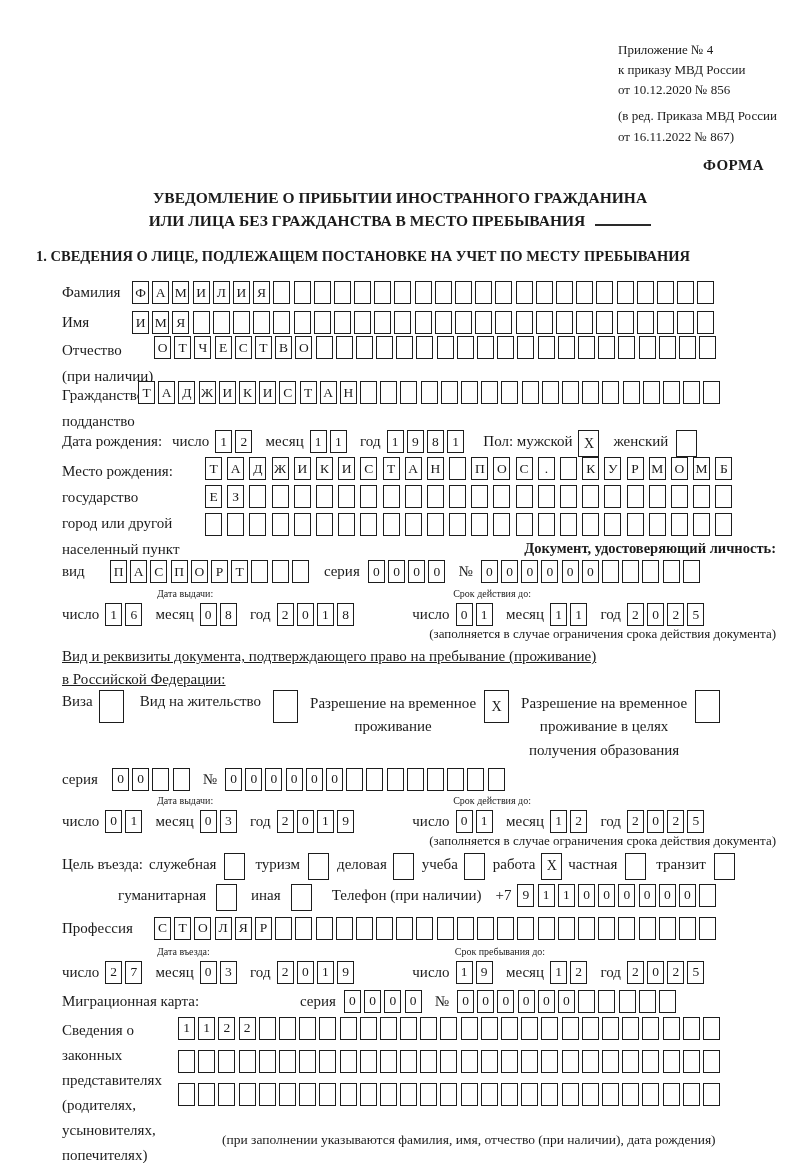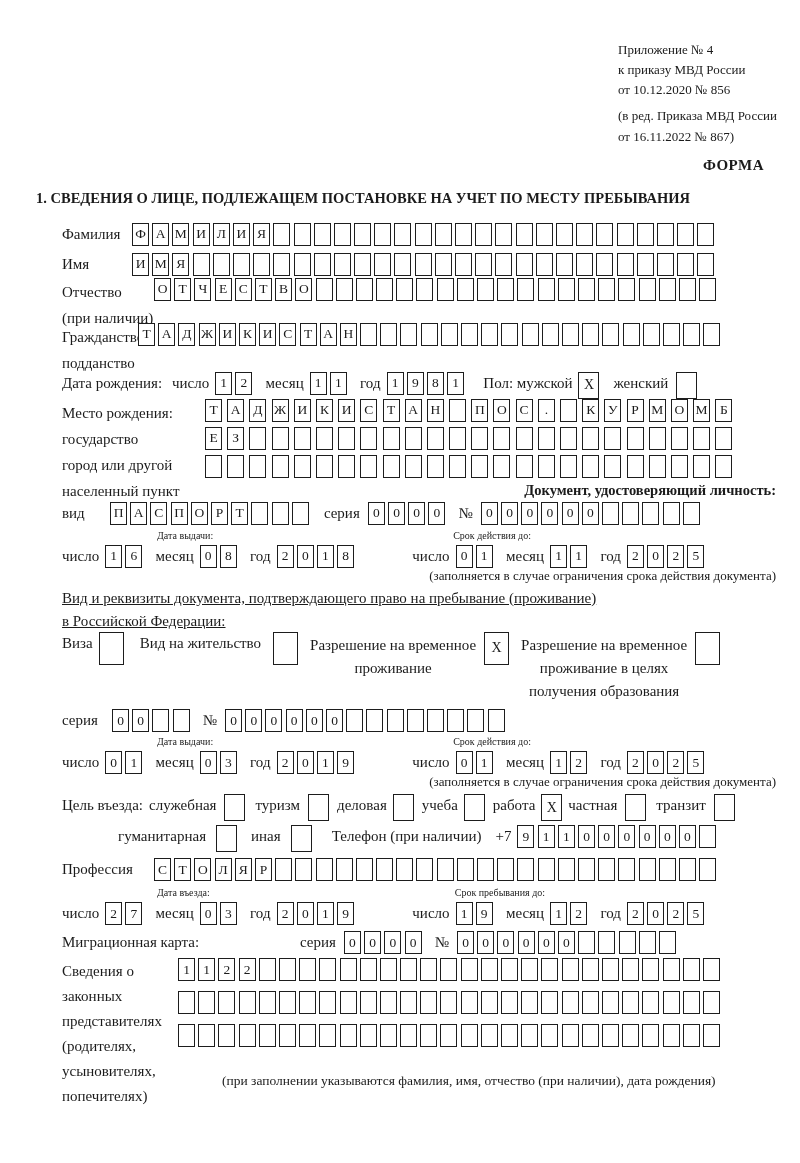--- a/index.html
+++ b/index.html
@@ -42,20 +42,24 @@
   <div class="refblock">
     <span>Приложение № 4</span>
     <span>к приказу МВД России</span>
     <span>от 10.12.2020 № 856</span>
     <span class="amend">(в ред. Приказа МВД России</span>
     <span>от 16.11.2022 № 867)</span>
   </div>
 
   <div class="forma">ФОРМА</div>
 
+  <div class="title">
+    <span>УВЕДОМЛЕНИЕ О ПРИБЫТИИ ИНОСТРАННОГО ГРАЖДАНИНА</span><br>
+    <span>ИЛИ ЛИЦА БЕЗ ГРАЖДАНСТВА В МЕСТО ПРЕБЫВАНИЯ</span><span class="blank-line"></span>
+  </div>
 
   <div class="sec-head">1. СВЕДЕНИЯ О ЛИЦЕ, ПОДЛЕЖАЩЕМ ПОСТАНОВКЕ НА УЧЕТ ПО МЕСТУ ПРЕБЫВАНИЯ</div>
 
   <div class="frm">
 
     <div class="row">
       <span class="lbl w70">Фамилия</span>
       <div class="cells">
           <span class="cell">Ф</span>
           <span class="cell">А</span>

